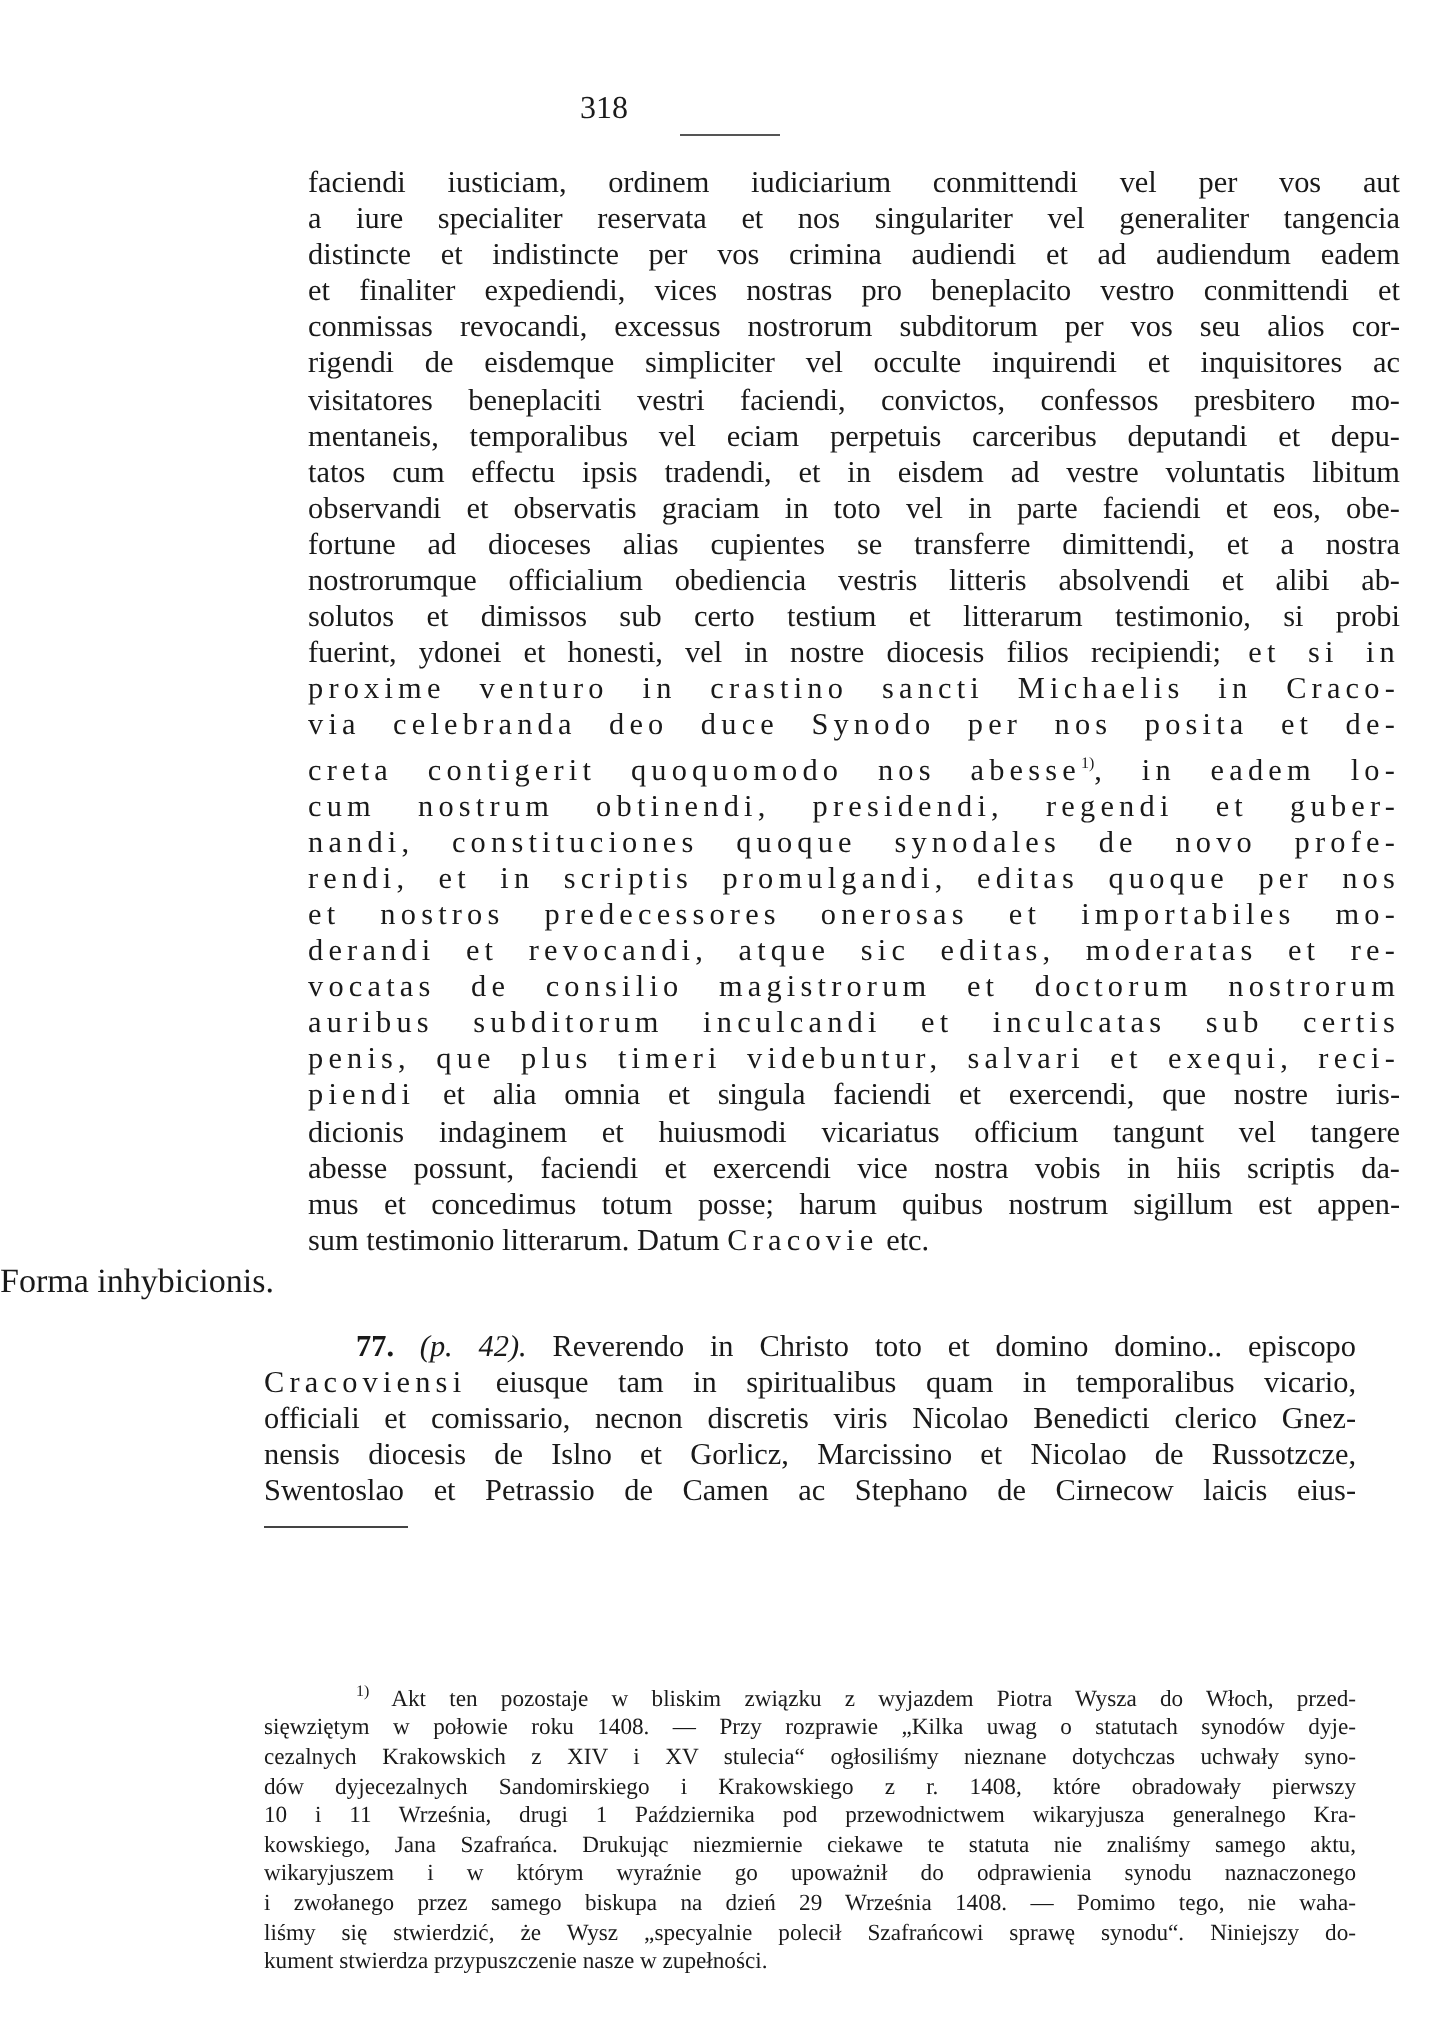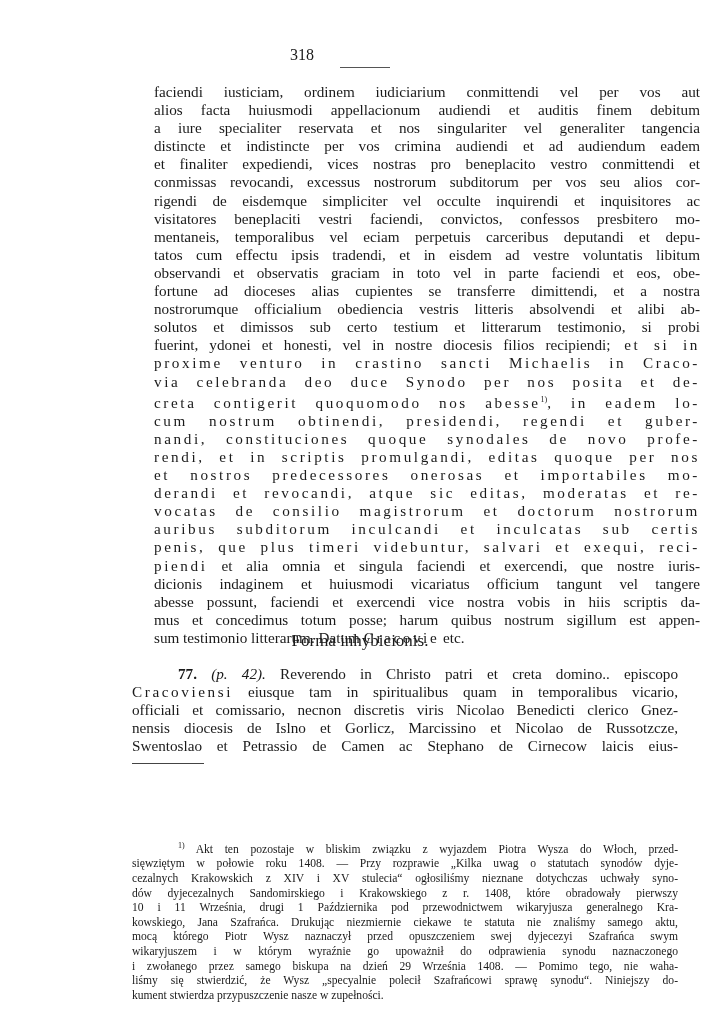--- a/index.html
+++ b/index.html
@@ -4,38 +4,37 @@
 <style>
   html, body { margin:0; padding:0; background:#ffffff; }
   body { width:720px; height:1019px; position:relative; overflow:hidden; color:#1a1a1a;
          font-family:"Liberation Serif","DejaVu Serif",serif; }
   .page-number { position:absolute; left:0; width:604px; top:46px; text-align:center; font-size:16px; }
   .pn-rule { position:absolute; left:340px; width:50px; top:67px; border-top:1px solid #555; }
   .body-text { position:absolute; left:132px; width:546px; top:83px; font-size:15.2px; line-height:18.1px;margin-left:22px; }
   .line { display:block; white-space:nowrap; text-align:justify; text-align-last:justify; }
   .line.last { text-align-last:left; }
   .sp { letter-spacing:2.6px; }
-  .heading { position:absolute; left:0; width:720px; top:631px; text-align:center; font-size:17px; }
+  .heading { position:absolute; left:0; width:720px; top:631px; text-align:left; font-size:17px; }
   .para2 { position:absolute; left:132px; width:546px; top:665px; font-size:15.2px; line-height:18.1px; }
   .fn-rule { position:absolute; left:132px; width:72px; top:763px; border-top:1px solid #444; }
   .footnotes { position:absolute; left:132px; width:546px; top:793px; font-size:11.6px; line-height:14.6px;margin-top:46px; }
   .indent { padding-left:46px; }
   .b { font-weight:bold; }
   .i { font-style:italic; }
   sup { font-size:8px; }
 </style>
 </head>
 <body>
 
 <div class="page-number">318</div>
 <div class="pn-rule"></div>
 
 <div class="body-text">
   <span class="line">faciendi iusticiam, ordinem iudiciarium conmittendi vel per vos aut</span>
-  <span class="line">alios facta huiusmodi appellacionum audiendi et auditis finem debitum</span>
   <span class="line">a iure specialiter reservata et nos singulariter vel generaliter tangencia</span>
   <span class="line">distincte et indistincte per vos crimina audiendi et ad audiendum eadem</span>
   <span class="line">et finaliter expediendi, vices nostras pro beneplacito vestro conmittendi et</span>
   <span class="line">conmissas revocandi, excessus nostrorum subditorum per vos seu alios cor-</span>
   <span class="line">rigendi de eisdemque simpliciter vel occulte inquirendi et inquisitores ac</span>
   <span class="line">visitatores beneplaciti vestri faciendi, convictos, confessos presbitero mo-</span>
   <span class="line">mentaneis, temporalibus vel eciam perpetuis carceribus deputandi et depu-</span>
   <span class="line">tatos cum effectu ipsis tradendi, et in eisdem ad vestre voluntatis libitum</span>
   <span class="line">observandi et observatis graciam in toto vel in parte faciendi et eos, obe-</span>
   <span class="line">fortune ad dioceses alias cupientes se transferre dimittendi, et a nostra</span>
@@ -56,34 +55,33 @@
   <span class="line"><span class="sp">piendi</span><span> et alia omnia et singula faciendi et exercendi, que nostre iuris-</span></span>
   <span class="line">dicionis indaginem et huiusmodi vicariatus officium tangunt vel tangere</span>
   <span class="line">abesse possunt, faciendi et exercendi vice nostra vobis in hiis scriptis da-</span>
   <span class="line">mus et concedimus totum posse; harum quibus nostrum sigillum est appen-</span>
   <span class="line last"><span>sum testimonio litterarum. Datum </span><span class="sp">Cracovie</span><span> etc.</span></span>
 </div>
 
 <div class="heading">Forma inhybicionis.</div>
 
 <div class="para2">
-  <span class="line indent"><span class="b">77.</span> <span class="i">(p. 42).</span><span> Reverendo in Christo patri et creta domino.. episcopo</span></span>
+  <span class="line indent"><span class="b">77.</span> <span class="i">(p. 42).</span><span> Reverendo in Christo toto et domino domino.. episcopo</span></span>
   <span class="line"><span class="sp">Cracoviensi</span><span> eiusque tam in spiritualibus quam in temporalibus vicario,</span></span>
   <span class="line">officiali et comissario, necnon discretis viris Nicolao Benedicti clerico Gnez-</span>
   <span class="line">nensis diocesis de Islno et Gorlicz, Marcissino et Nicolao de Russotzcze,</span>
   <span class="line">Swentoslao et Petrassio de Camen ac Stephano de Cirnecow laicis eius-</span>
 </div>
 
 <div class="fn-rule"></div>
 
 <div class="footnotes">
   <span class="line indent"><sup>1)</sup><span> Akt ten pozostaje w bliskim związku z wyjazdem Piotra Wysza do Włoch, przed-</span></span>
   <span class="line">sięwziętym w połowie roku 1408. — Przy rozprawie „Kilka uwag o statutach synodów dyje-</span>
   <span class="line">cezalnych Krakowskich z XIV i XV stulecia“ ogłosiliśmy nieznane dotychczas uchwały syno-</span>
   <span class="line">dów dyjecezalnych Sandomirskiego i Krakowskiego z r. 1408, które obradowały pierwszy</span>
   <span class="line">10 i 11 Września, drugi 1 Października pod przewodnictwem wikaryjusza generalnego Kra-</span>
   <span class="line">kowskiego, Jana Szafrańca. Drukując niezmiernie ciekawe te statuta nie znaliśmy samego aktu,</span>
-  <span class="line">mocą którego Piotr Wysz naznaczył przed opuszczeniem swej dyjecezyi Szafrańca swym</span>
   <span class="line">wikaryjuszem i w którym wyraźnie go upoważnił do odprawienia synodu naznaczonego</span>
   <span class="line">i zwołanego przez samego biskupa na dzień 29 Września 1408. — Pomimo tego, nie waha-</span>
   <span class="line">liśmy się stwierdzić, że Wysz „specyalnie polecił Szafrańcowi sprawę synodu“. Niniejszy do-</span>
   <span class="line last">kument stwierdza przypuszczenie nasze w zupełności.</span>
 </div>
 
 </body></html>

